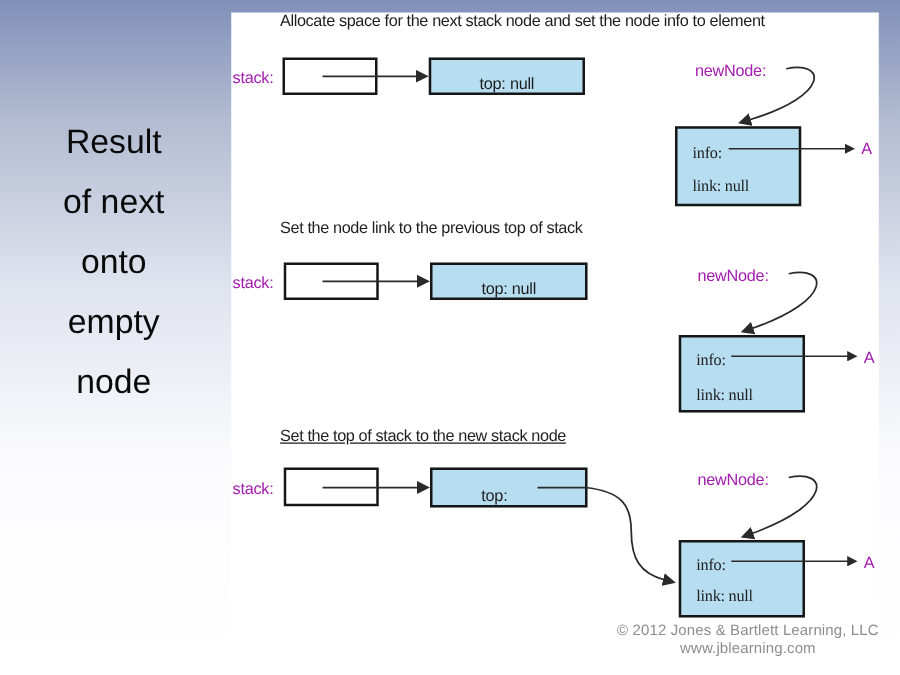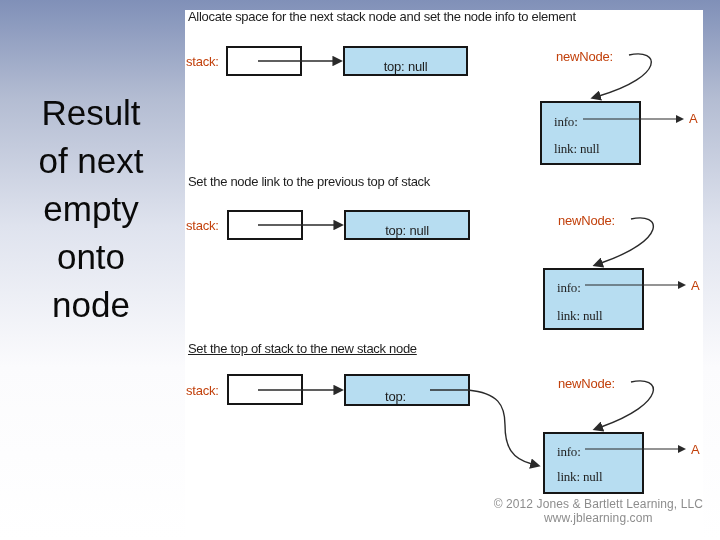--- a/index.html
+++ b/index.html
@@ -7,27 +7,27 @@
     width:720px;height:540px;position:relative;overflow:hidden;
     font-family:"Liberation Sans",sans-serif;
     background:linear-gradient(180deg, var(--bg_top,#8090b8) 0%, #b3bcd2 18%, #dfe3ee 42%, #fbfbfd 68%, #ffffff 100%);
   }
   .content-panel{
     position:absolute;left:185px;top:10px;width:518px;height:530px;
     background:#ffffff;
   }
   .slide-title{
     position:absolute;left:0;top:89px;width:182px;
-    text-align:center;font-size:35px;line-height:48px;color:#0a0a0a;
+    text-align:center;font-size:27px;line-height:48px;color:#0a0a0a;
   }
   .cap{
-    position:absolute;font-size:13px;letter-spacing:-0.3px;color:#1e1e1e;white-space:nowrap;
+    position:absolute;font-size:13px;letter-spacing:-0.3px;color:#1e1e1e;white-space:nowrap;margin-left:36px;
   }
   .lbl{
-    position:absolute;font-size:13px;letter-spacing:-0.2px;color:#c2410c;white-space:nowrap;
+    position:absolute;font-size:13px;letter-spacing:-0.2px;color:#a21caf;white-space:nowrap;
   }
   .wbox{
     position:absolute;background:#ffffff;border:2px solid var(--node_border,#161616);
     box-sizing:border-box;
   }
   .bbox{
     position:absolute;background:var(--node_fill,#b7ddf1);border:2px solid var(--node_border,#161616);
     box-sizing:border-box;display:flex;align-items:flex-end;justify-content:center;
     font-size:13px;letter-spacing:-0.2px;color:#1e1e1e;
   }
@@ -46,22 +46,22 @@
   svg.arrows{position:absolute;left:0;top:0;pointer-events:none;}
 </style>
 </head>
 <body>
 
 <div class="content-panel"></div>
 
 <div class="slide-title">
   <div>Result</div>
   <div>of next</div>
+  <div>onto</div>
   <div>empty</div>
-  <div>onto</div>
   <div>node</div>
 </div>
 
 <div class="cap" style="left:188px;top:9px;">Allocate space for the next stack node and set the node info to element</div>
 <div class="lbl" style="left:186px;top:54px;">stack:</div>
 <div class="wbox" style="left:226px;top:46px;width:76px;height:30px;"></div>
 <div class="bbox" style="left:343px;top:46px;width:125px;height:30px;">
     <span>top: null</span>
   </div>
 <div class="lbl" style="left:556px;top:49px;">newNode:</div>

